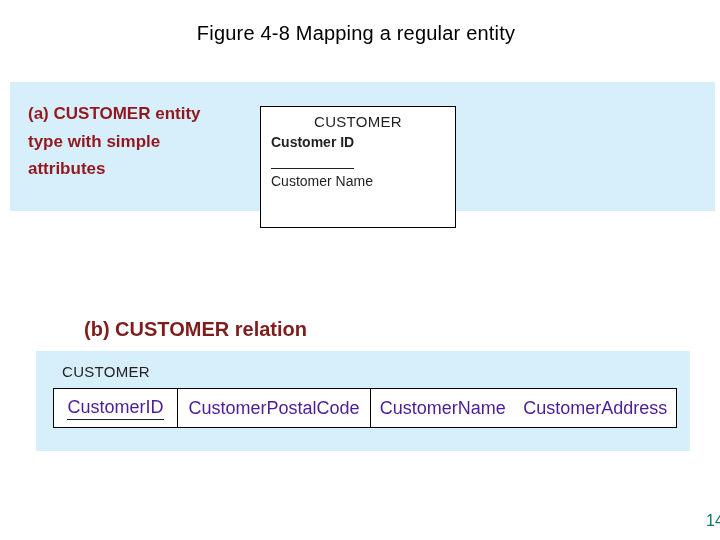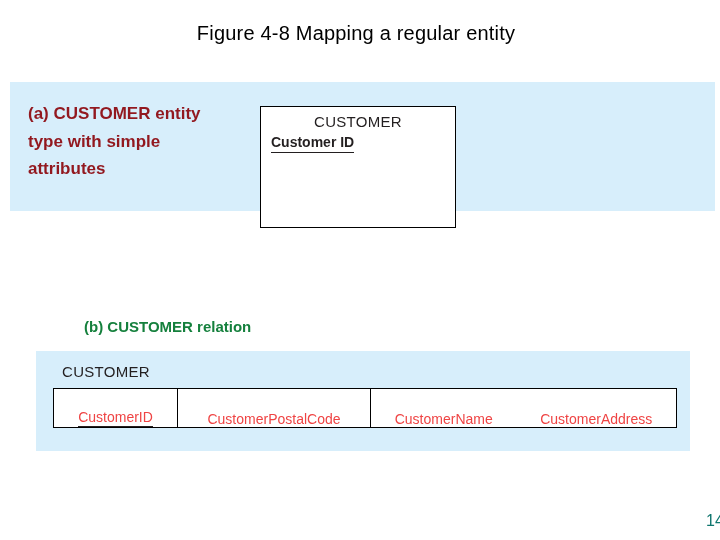--- a/index.html
+++ b/index.html
@@ -72,33 +72,33 @@
   .entity-attr {
     font-size: 14px;
     color: #231f20;
     line-height: 1.52;
     white-space: nowrap;
   }
   .entity-attr.pk {
     font-weight: bold;
     display: inline-block;
     border-bottom: 1.5px solid #231f20;
-    padding-bottom: 0px;
+    padding-bottom: 16px;
     line-height: 1.35;
     margin-bottom: 2px;
   }
 
   
   #panel-b-caption {
     position: absolute;
     left: 84px;
     top: 318px;
-    font-size: 15px;
+    font-size: 20px;
     font-weight: bold;
-    color: #15803d;
+    color: #7f1d1d;
     white-space: nowrap;
   }
 
   
   #panel-b {
     position: absolute;
     left: 36px;
     top: 351px;
     width: 654px;
     height: 100px;
@@ -120,24 +120,24 @@
     height: 40px;
     background: #ffffff;
     border: 1px solid #000000;
     box-sizing: border-box;
     display: flex;
   }
   .rel-cell {
     box-sizing: border-box;
     height: 100%;
     display: flex;
-    align-items: flex-end;
+    align-items: center;
     justify-content: center;
-    font-size: 14px;
-    color: #ef4444;
+    font-size: 18px;
+    color: #4c1d95;
     border-right: 1px solid #000000;
     white-space: nowrap;
   }
   .rel-cell:last-child {
     border-right: none;
   }
   .rel-cell.col-id    { width: 124px; }
   .rel-cell.col-wide  { width: 305px; justify-content: space-around; }
   .rel-cell.col-last  { flex: 1; }
   .rel-attr.pk {
@@ -162,20 +162,21 @@
 <div id="panel-a">
 
   <div id="panel-a-caption">(a) CUSTOMER entity type with simple attributes</div>
 
   <div id="entity-box">
     <div id="entity-title">CUSTOMER</div>
     <div class="entity-attr-list">
       <div>
         <span class="entity-attr pk">Customer ID</span>
       </div>
+      <div class="entity-attr">Customer Name</div>
     </div>
   </div>
 
 </div>
 
 <div id="panel-b-caption">(b) CUSTOMER relation</div>
 
 <div id="panel-b">
 
   <div id="relation-name">CUSTOMER</div>

